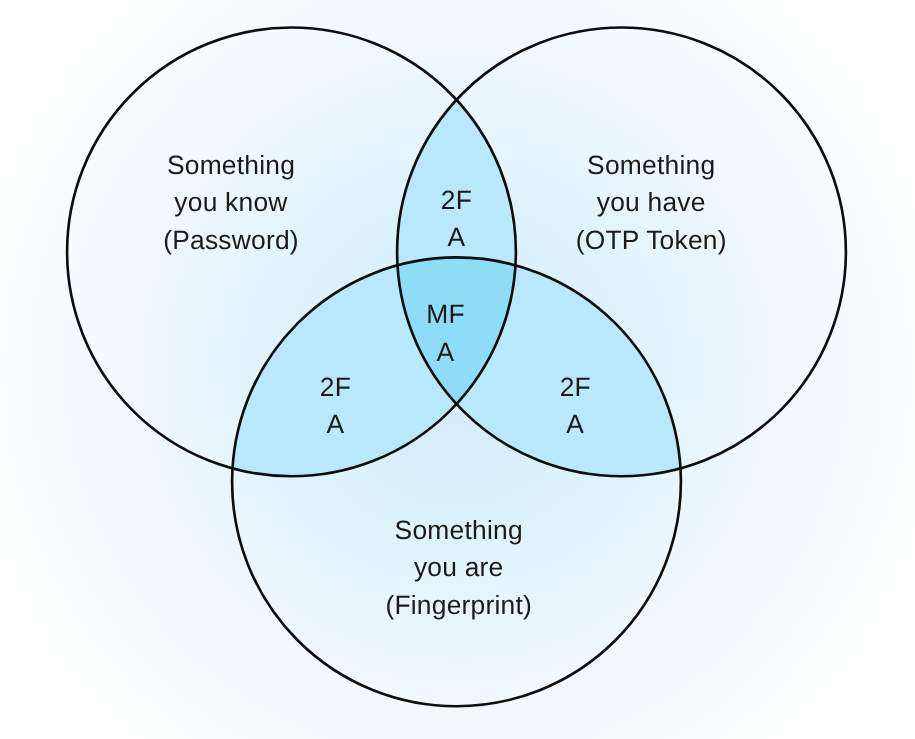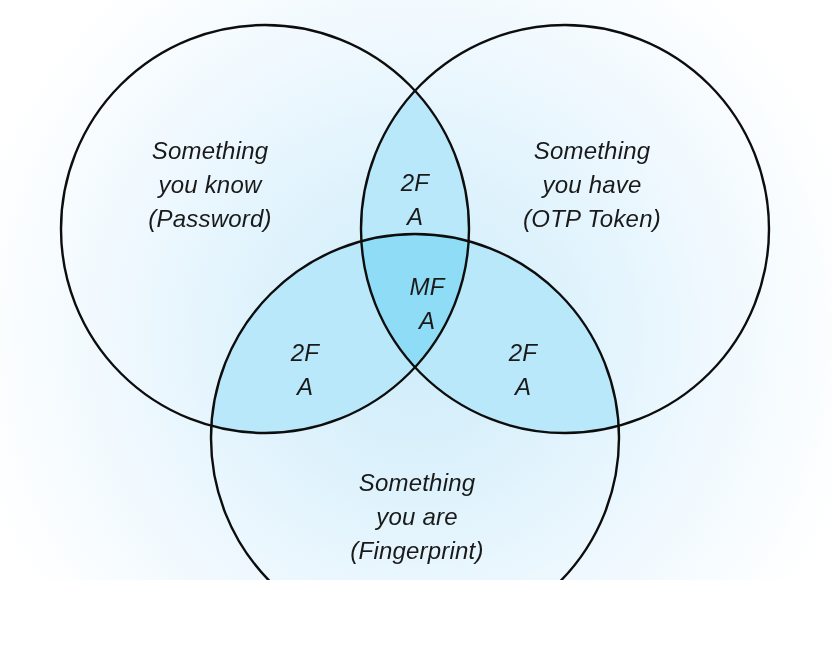--- a/index.html
+++ b/index.html
@@ -4,26 +4,25 @@
 <style>
   html, body {
     margin: 0;
     padding: 0;
     background: #ffffff;
     font-family: "Liberation Sans", sans-serif;
   }
   .stage {
     position: relative;
     width: 832px;
-    height: 580px;
+    height: 672px;
     overflow: hidden;
     
     background: radial-gradient(circle 480px at 415px 335px,
                 #cfecfa 0%, #ddf2fc 30%, #eef8fe 60%, #ffffff 95%);
-    font-style: italic;
   }
   .stage svg {
     position: absolute;
     left: 0;
     top: 0;
   }
   .outline {
     fill: none;
     stroke-width: 2.4;
   }
@@ -92,16 +91,16 @@
 
   <div class="label" style="left:415px; top:200px">2F
 A</div>
 
   <div class="label" style="left:305px; top:370px">2F
 A</div>
 
   <div class="label" style="left:523px; top:370px">2F
 A</div>
 
-  <div class="label" style="left:427px; top:304px">MF
+  <div class="label" style="left:405px; top:304px">MF
 A</div>
 
 </div>
 
 </body></html>

